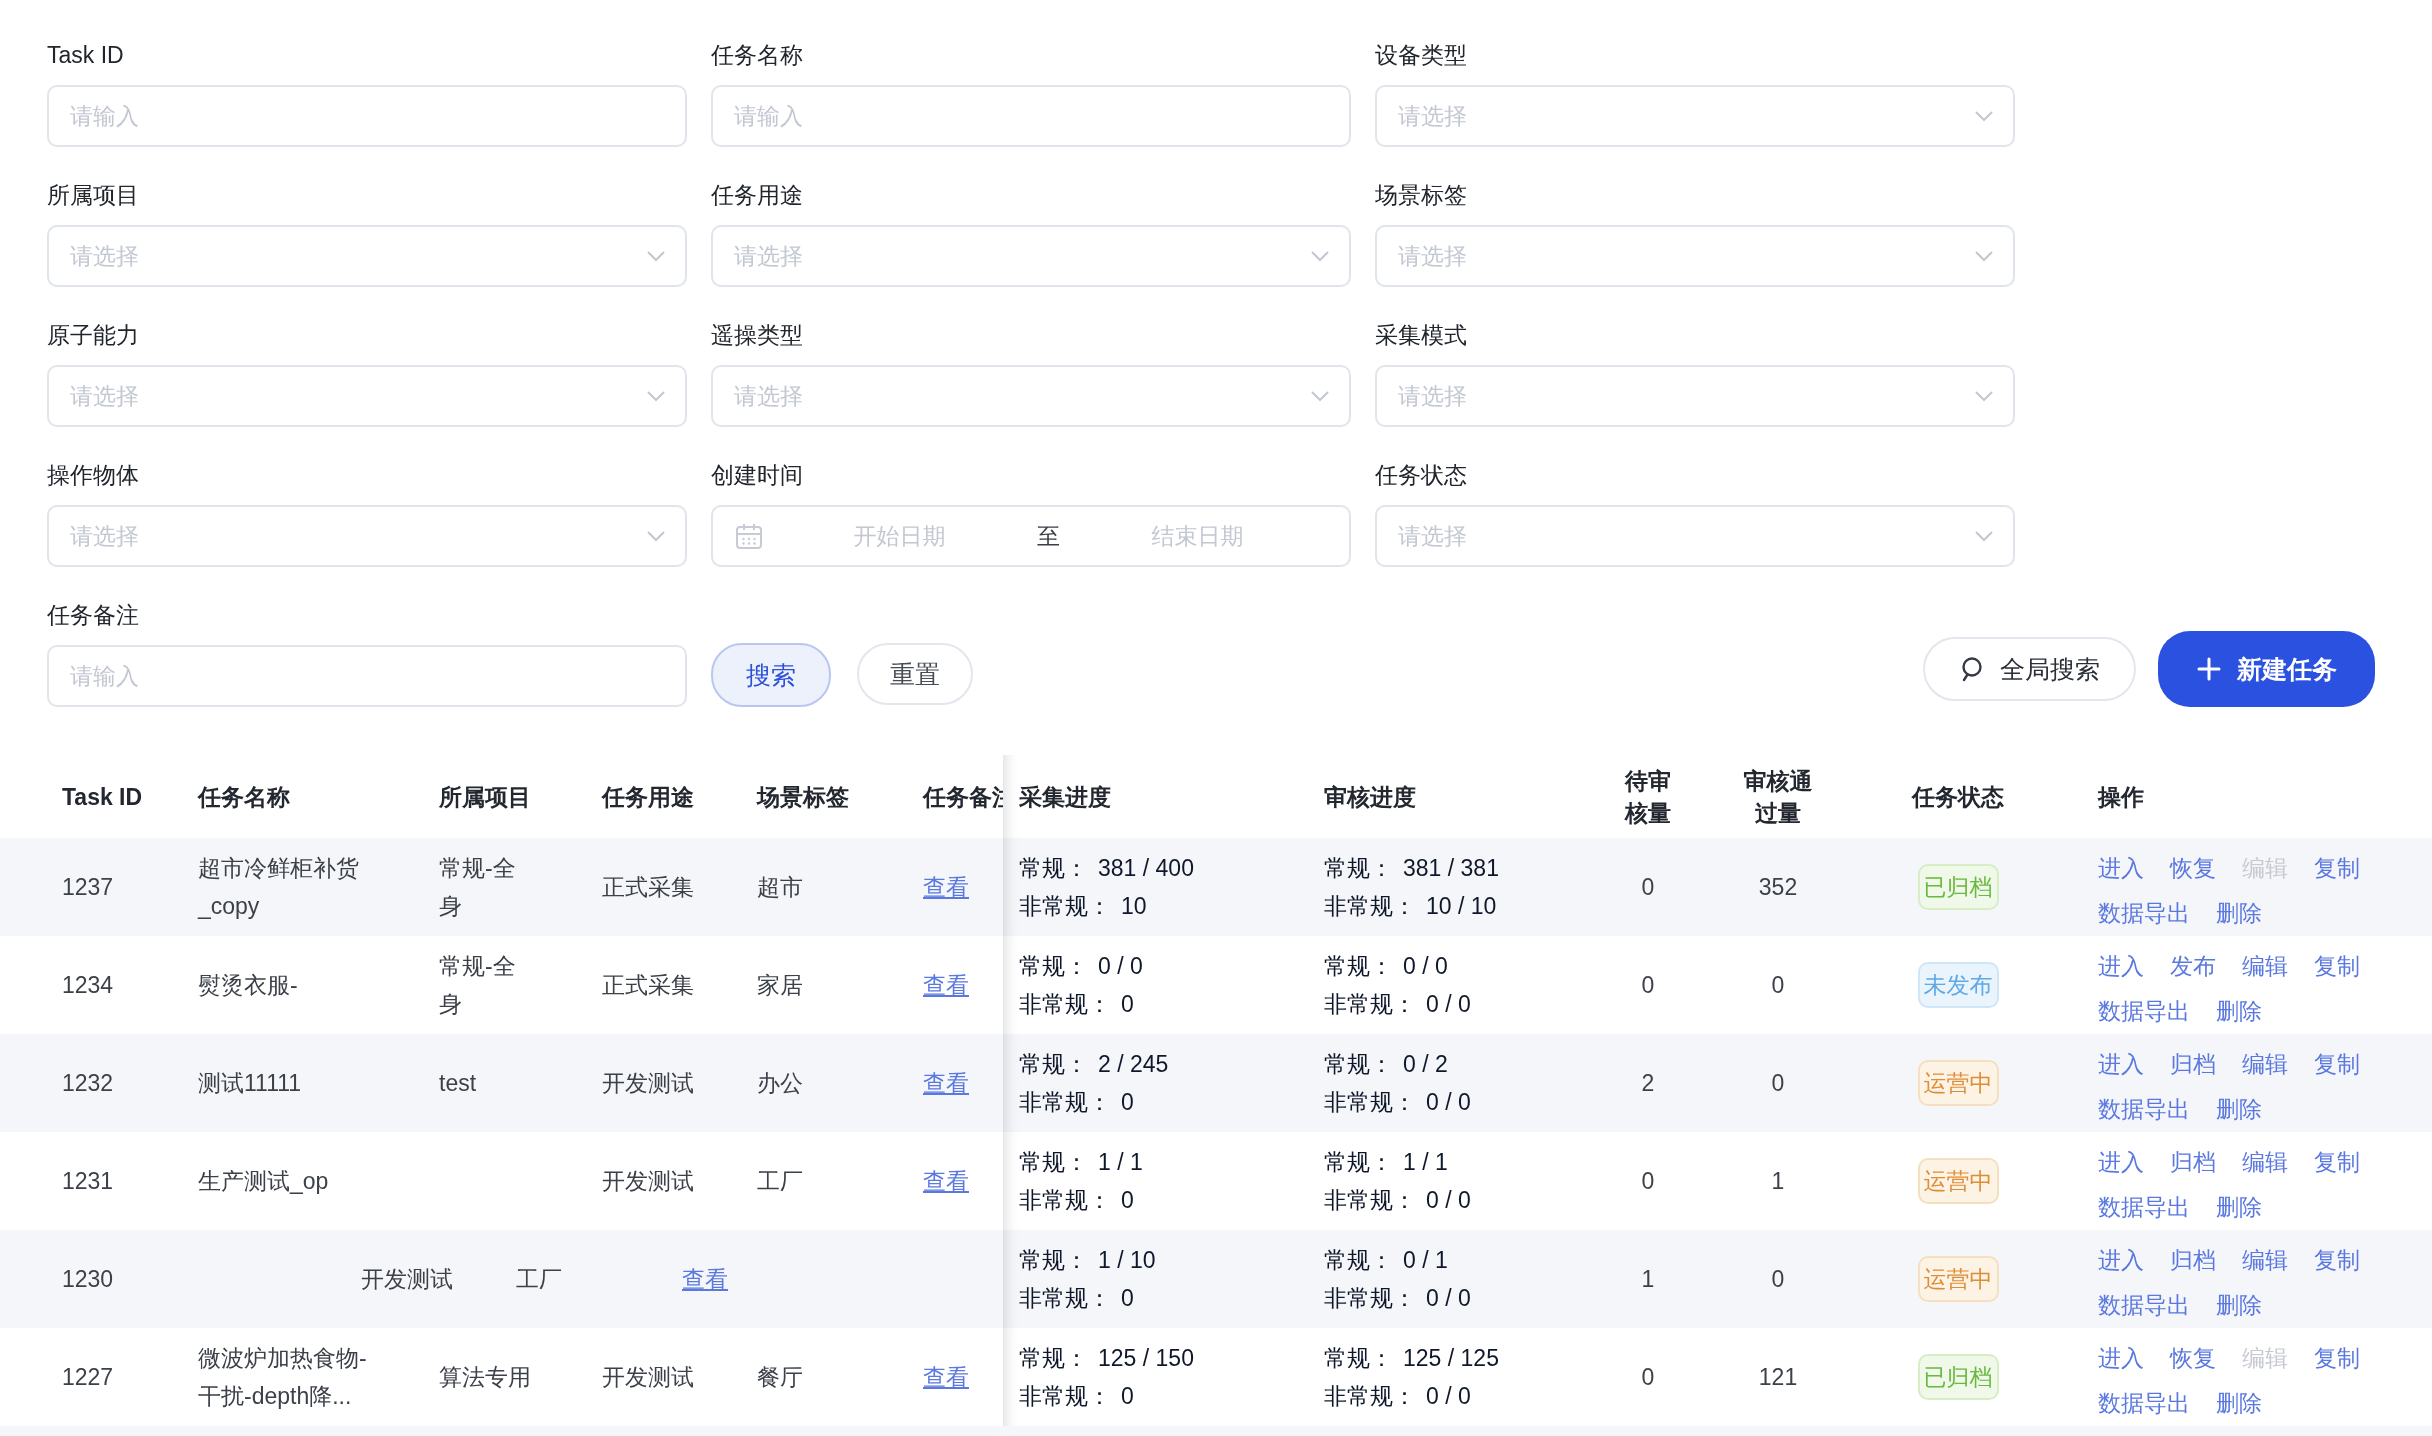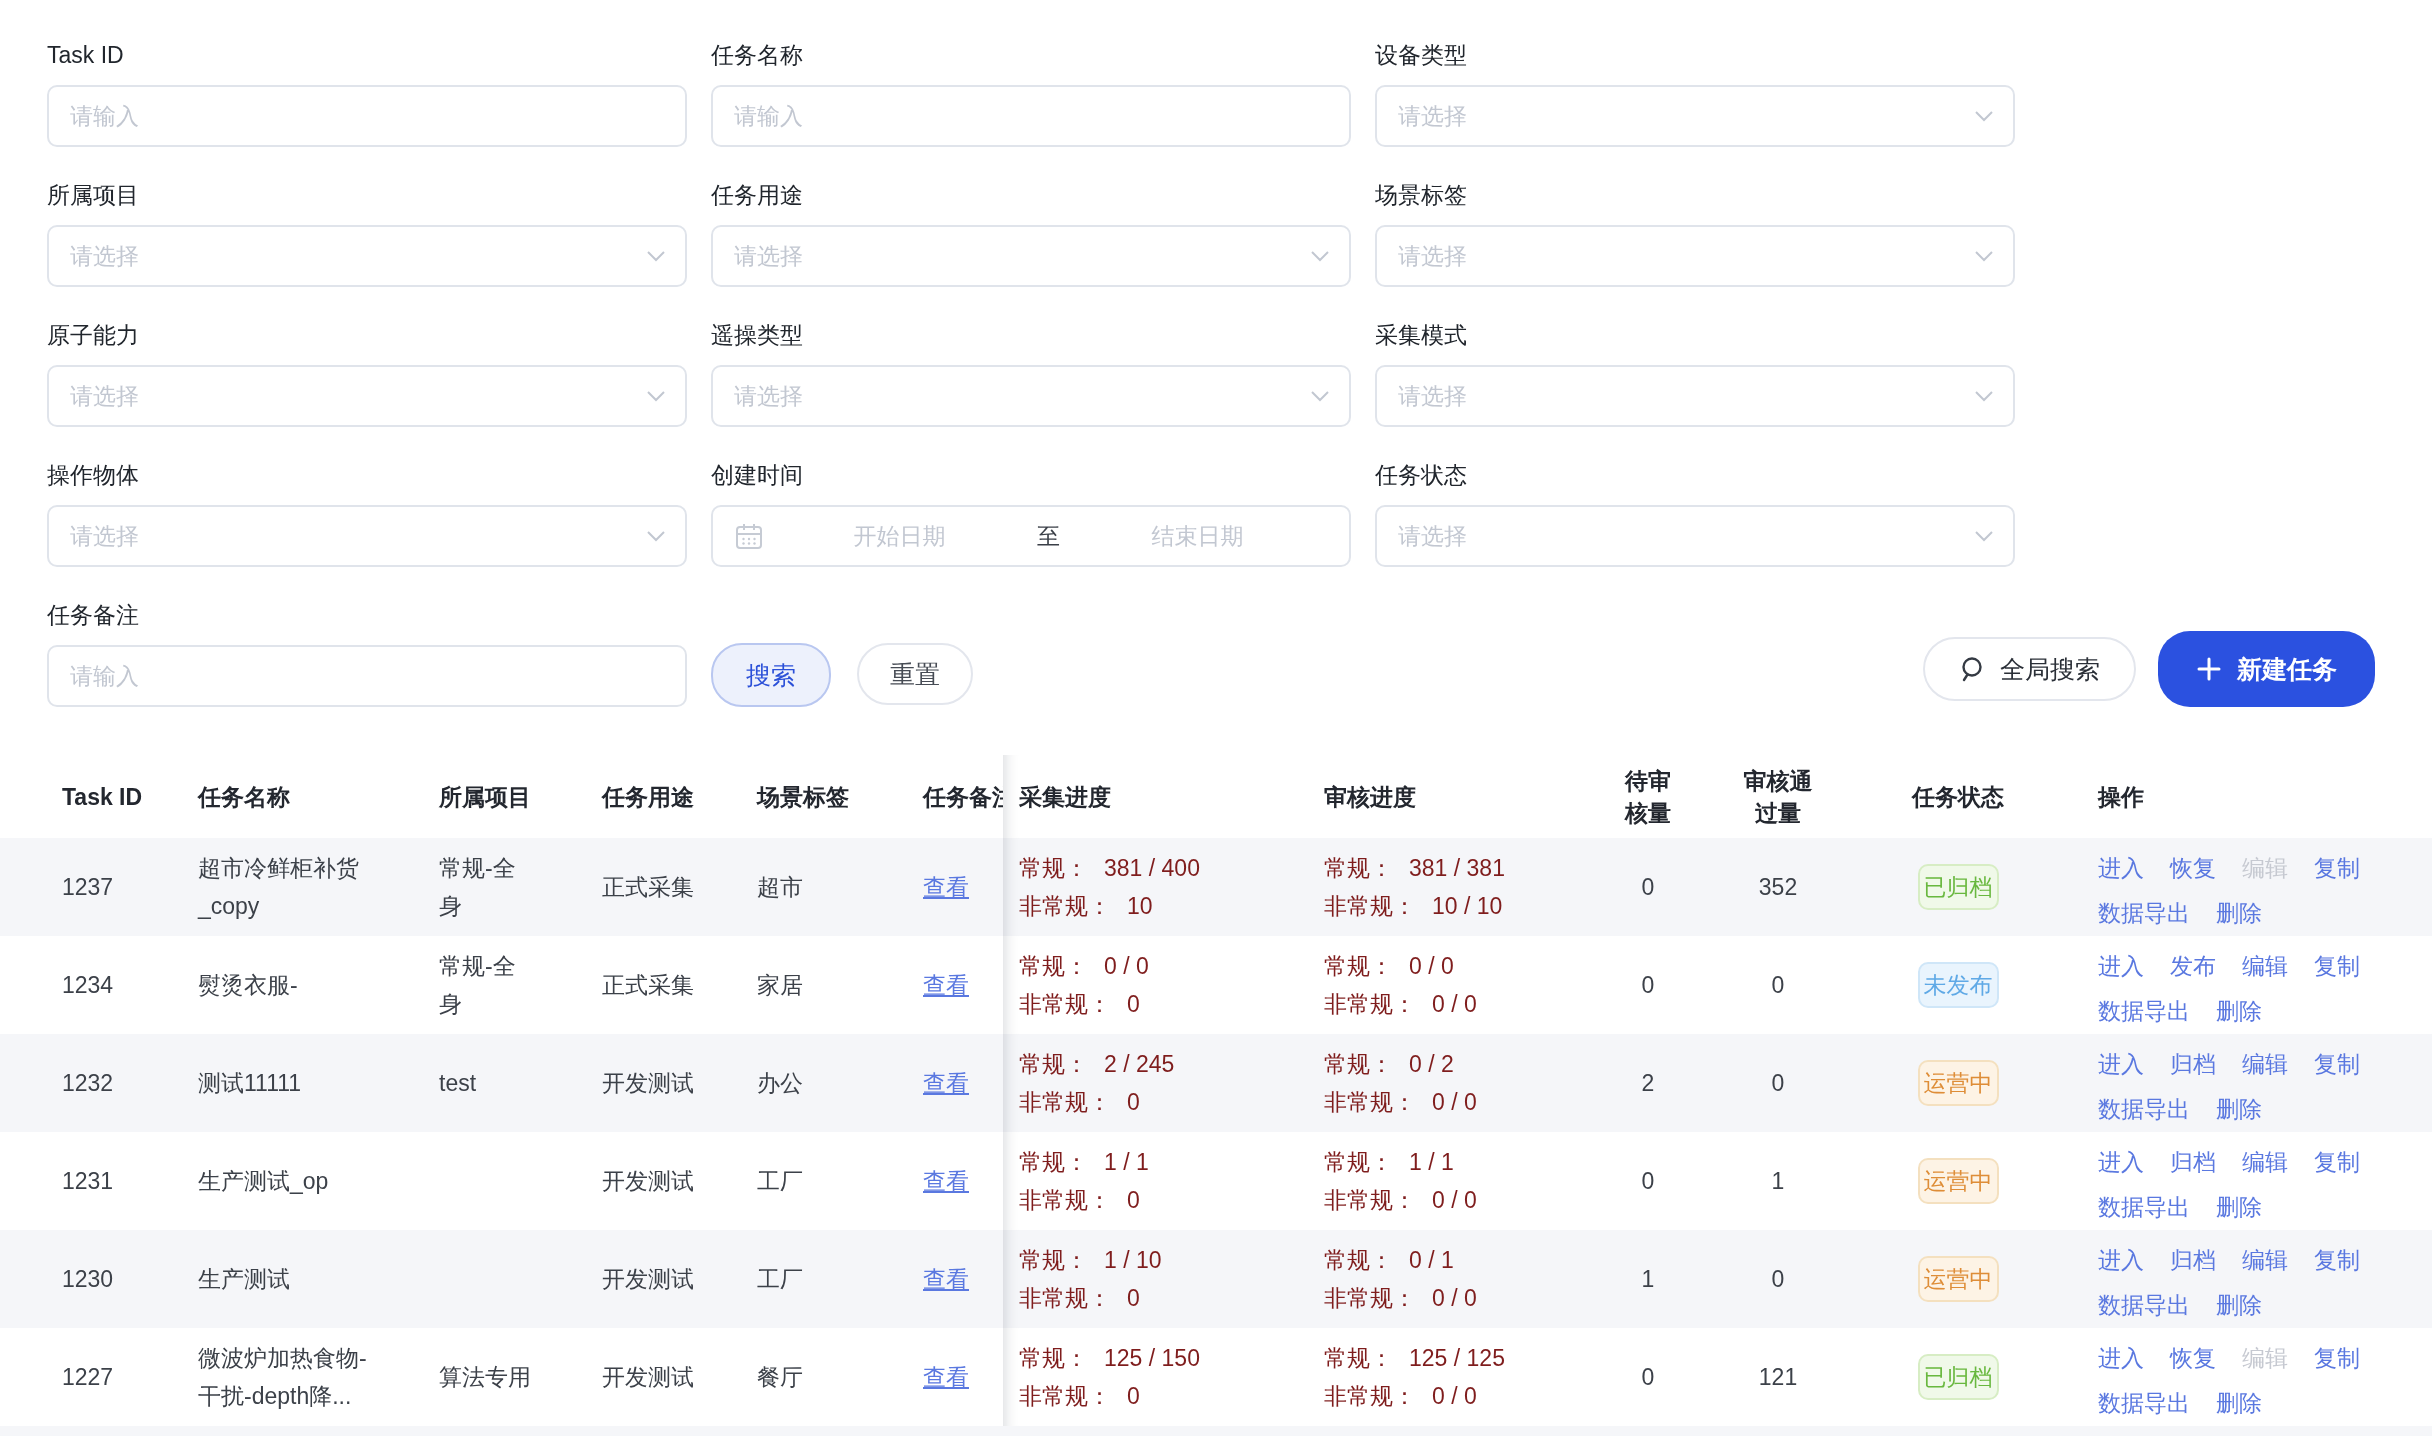--- a/index.html
+++ b/index.html
@@ -52,21 +52,21 @@
   .w-purpose { flex:0 0 155px; }
   .w-scene   { flex:0 0 156px; }
   .w-remark  { flex:0 0 90px; padding-left:10px; overflow:hidden; white-space:nowrap; }
   .w-collect { flex:0 0 305px; padding-left:16px; }
   .w-review  { flex:0 0 280px; padding-left:16px; }
   .w-pending { flex:0 0 120px; align-items:center; text-align:center; }
   .w-passed  { flex:0 0 140px; align-items:center; text-align:center; }
   .w-status  { flex:0 0 220px; align-items:center; }
   .w-actions { flex:1; padding-left:30px; }
 
-  .pline { display:flex; gap:16px; color:#7f1d1d; }
+  .pline { display:flex; gap:10px; color:#0f172a; }
   .link { color:#5a78e0; cursor:pointer; }
   .link.u { text-decoration:underline; }
   .link.disabled { color:#c6c9d1; cursor:default; }
   .act-line { display:flex; gap:26px;margin-top:7px; }
 
   .badge { padding:7px 4px; border-radius:10px; font-size:23px; line-height:28px; border:2px solid; }
   .badge.green  { background:#f0f9e9; border-color:#d7edc4; color:#69b83f; }
   .badge.blue   { background:#e9f4fd; border-color:#cfe6f8; color:#5fa9e6; }
   .badge.orange { background:#fdf3e5; border-color:#f4e0bf; color:#de8d37; }
 
@@ -510,23 +510,20 @@
               <div class="act-line">
                 <span class="link">数据导出</span>
                 <span class="link">删除</span>
               </div>
             </div>
           </div>
         </div>
         <div class="trow striped">
           <div class="left-group">
             <div class="cell w-taskid">1230</div>
-            <div class="cell w-name">
-              <div>生产测试</div>
-            </div>
             <div class="cell w-project"></div>
             <div class="cell w-purpose">开发测试</div>
             <div class="cell w-scene">工厂</div>
             <div class="cell w-remark">
               <span class="link u">查看</span>
             </div>
           </div>
           <div class="right-group">
             <div class="cell w-collect">
               <div class="pline">

